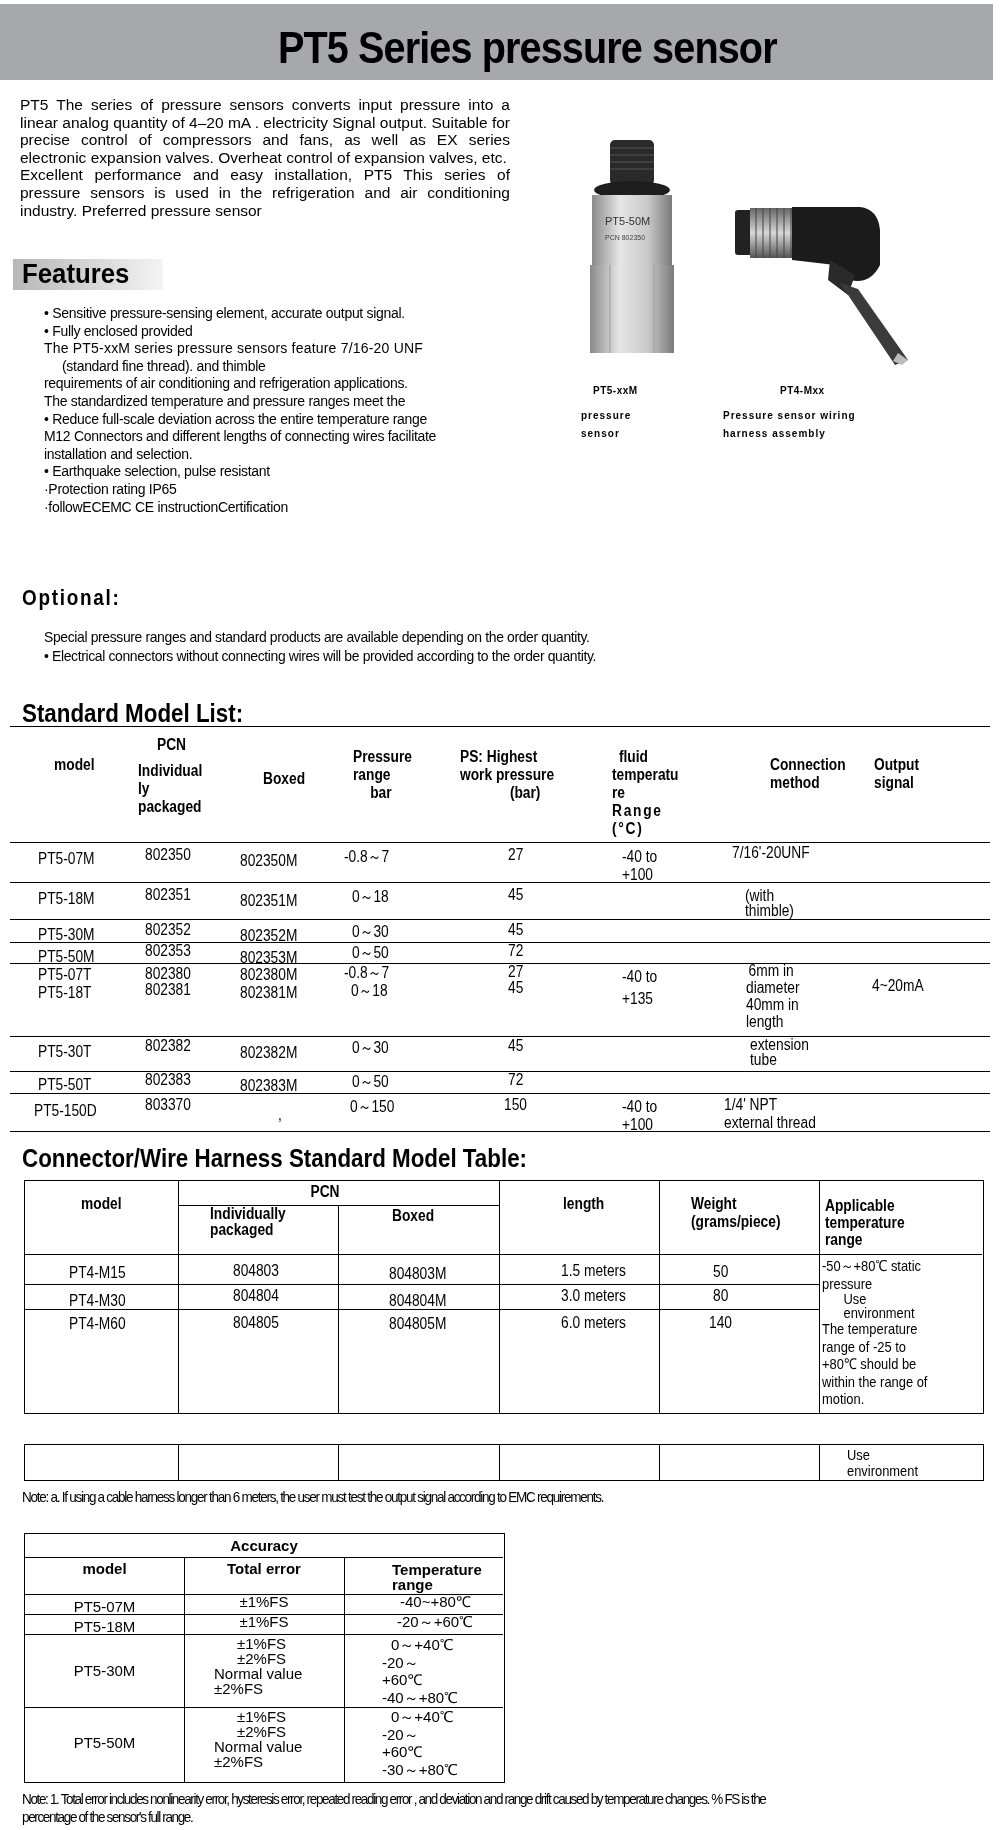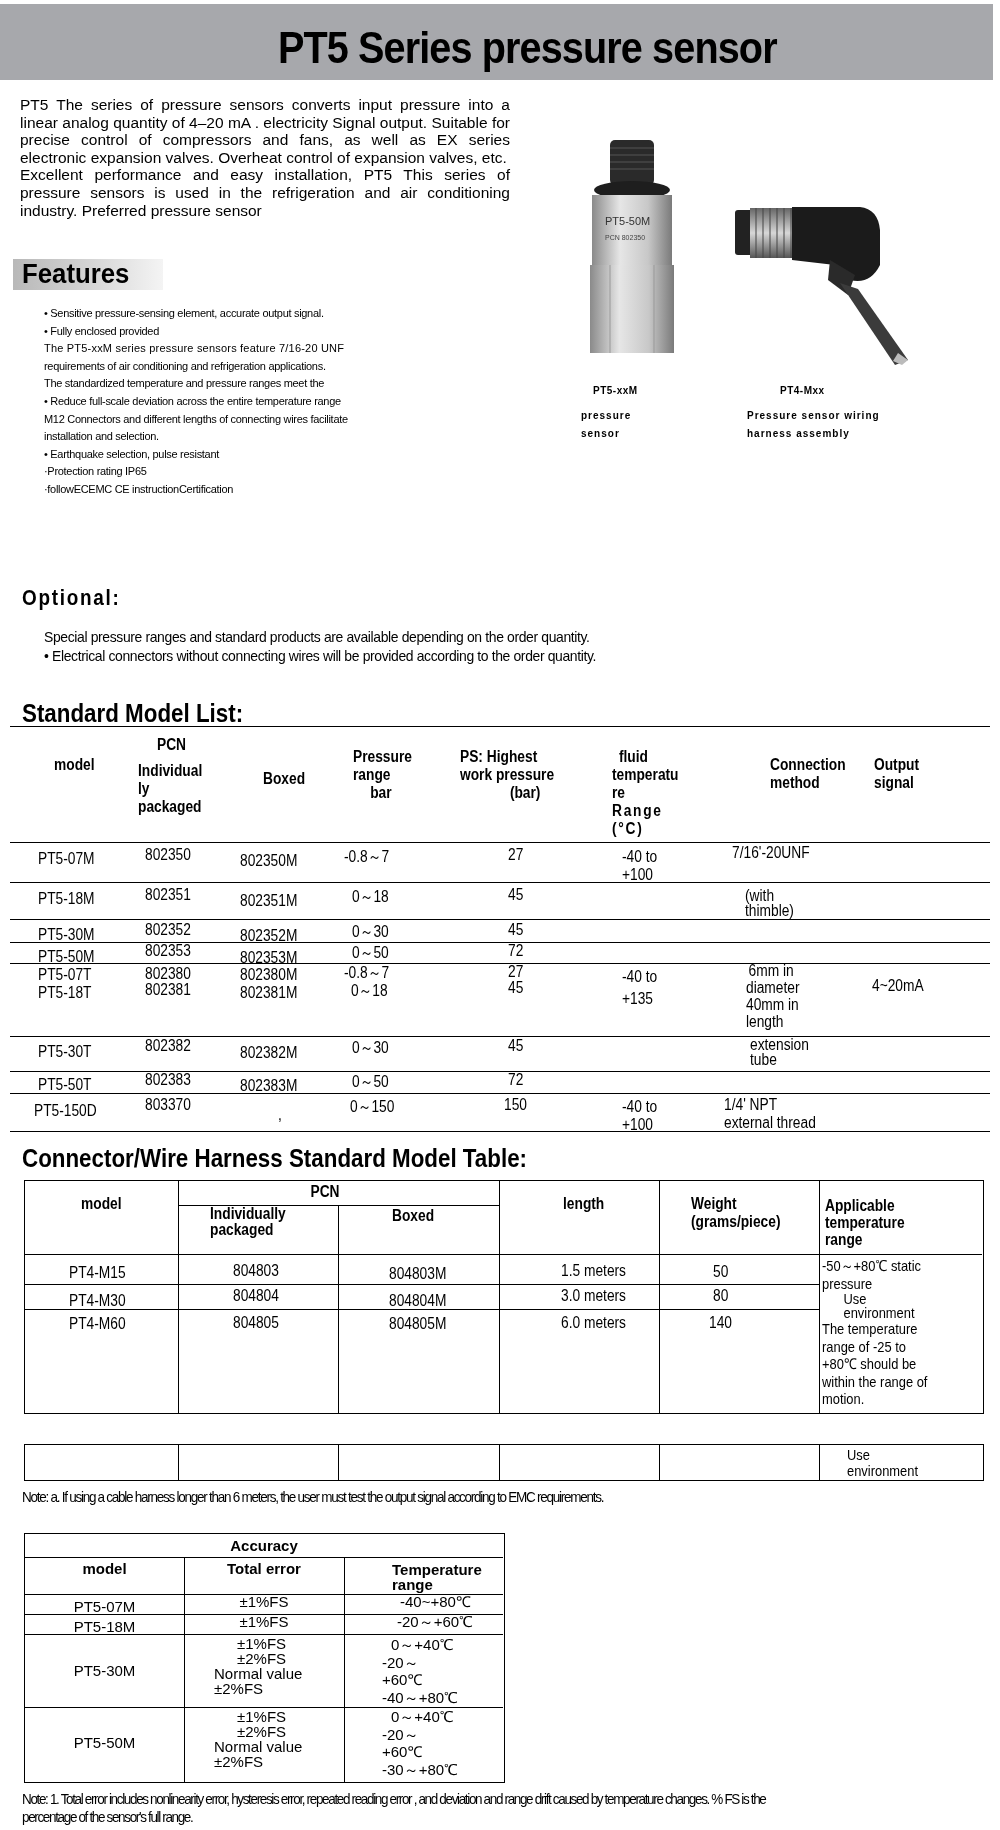--- a/index.html
+++ b/index.html
@@ -7,21 +7,21 @@
          font-family:"Liberation Sans", sans-serif; color:#000; }
   .abs { position:absolute; }
   .header-band { left:0; top:4px; width:993px; height:76px; background:#a7a8ac; }
   .page-title { left:0; top:22px; width:993px; text-align:center; font-size:45px; font-weight:bold;
                 letter-spacing:-1px; transform:scaleX(0.88); transform-origin:center; padding-left:70px; box-sizing:border-box; }
   .intro { left:20px; top:96px; width:490px; font-size:15.5px; line-height:17.6px; text-align:justify; }
   .intro p { margin:0; }
   .features-banner { left:13px; top:259px; width:150px; height:31px;
                      background:linear-gradient(to right,#b8b8b8 0%,#d4d4d4 50%,#f4f4f4 100%); }
   .features-title { left:22px; top:258px; font-size:28px; font-weight:bold; transform:scaleX(0.92); transform-origin:left; }
-  .features-list { left:44px; top:305px; width:470px; font-size:11px; line-height:17.6px; letter-spacing:-0.3px; }
+  .features-list { left:44px; top:305px; width:470px; font-size:14px; line-height:17.6px; letter-spacing:-0.3px; }
   .features-list div { white-space:nowrap; }
   .photo-sensor { left:580px; top:140px; width:104px; height:215px; }
   .photo-connector { left:730px; top:205px; width:185px; height:160px; }
   .caption { font-weight:bold; font-size:10px; line-height:18px; letter-spacing:1px; white-space:nowrap; }
   .h2 { font-weight:bold; font-size:26px; transform:scaleX(0.86); transform-origin:left; white-space:nowrap; }
   .optional-text { left:44px; top:628px; font-size:15px; line-height:18.5px; letter-spacing:-0.4px; white-space:nowrap; transform:scaleX(0.93); transform-origin:left; }
   .cell-txt { transform:scaleX(0.86); transform-origin:left top; display:inline-block; white-space:nowrap; line-height:18px; }
   .note { font-size:15px; white-space:nowrap; letter-spacing:-1.3px; transform:scaleX(0.9); transform-origin:left; }
 </style>
 </head>
@@ -34,20 +34,21 @@
   <p>PT5 The series of pressure sensors converts input pressure into a linear analog quantity of 4–20 mA .  electricity Signal output. Suitable for precise control of compressors and fans, as well as EX series electronic expansion valves. Overheat control of expansion valves, etc.</p>
   <p>Excellent performance and easy installation, PT5 This series of pressure sensors is used in the refrigeration and air conditioning industry. Preferred pressure sensor</p>
 </div>
 
 <div class="abs features-banner"></div>
 <div class="abs features-title">Features</div>
 <div class="abs features-list">
   <div>• Sensitive pressure-sensing element, accurate output signal.</div>
   <div>• Fully enclosed provided</div>
   <div style="letter-spacing:0.2px">The PT5-xxM series pressure sensors feature 7/16-20 UNF</div>
+  <div style="padding-left:18px">    (standard fine thread).  and thimble</div>
   <div>requirements of air conditioning and refrigeration applications.</div>
   <div>The standardized temperature and pressure ranges meet the</div>
   <div>• Reduce full-scale deviation across the entire temperature range</div>
   <div>M12   Connectors and different lengths of connecting wires facilitate</div>
   <div>installation and selection.</div>
   <div>• Earthquake selection, pulse resistant</div>
   <div>·Protection rating IP65</div>
   <div>·followECEMC   CE instructionCertification</div>
 </div>
 
@@ -98,21 +99,21 @@
   <path d="M110 78 L128 84 L178 155 L165 160 Z" fill="#3b3b3b"></path>
   <path d="M168 148 L178 155 L172 160 L163 156 Z" fill="#bbb"></path>
 </svg>
 
 <div class="abs caption" style="left:593px;top:382px;letter-spacing:0.5px">PT5-xxM</div>
 <div class="abs caption" style="left:581px;top:407px">
   <div>pressure</div>
   <div>sensor</div>
 </div>
 <div class="abs caption" style="left:780px;top:382px;letter-spacing:0.5px">PT4-Mxx</div>
-<div class="abs caption" style="left:747px;top:407px">
+<div class="abs caption" style="left:723px;top:407px">
   <div>Pressure sensor wiring</div>
   <div>harness assembly</div>
 </div>
 
 <div class="abs h2" style="left:22px;top:585px;font-size:22px;letter-spacing:2px">Optional:</div>
 <div class="abs optional-text">
   <div>Special pressure ranges and standard products are available depending on the order quantity.</div>
   <div>• Electrical connectors without connecting wires will be provided according to the order quantity.</div>
 </div>
 

